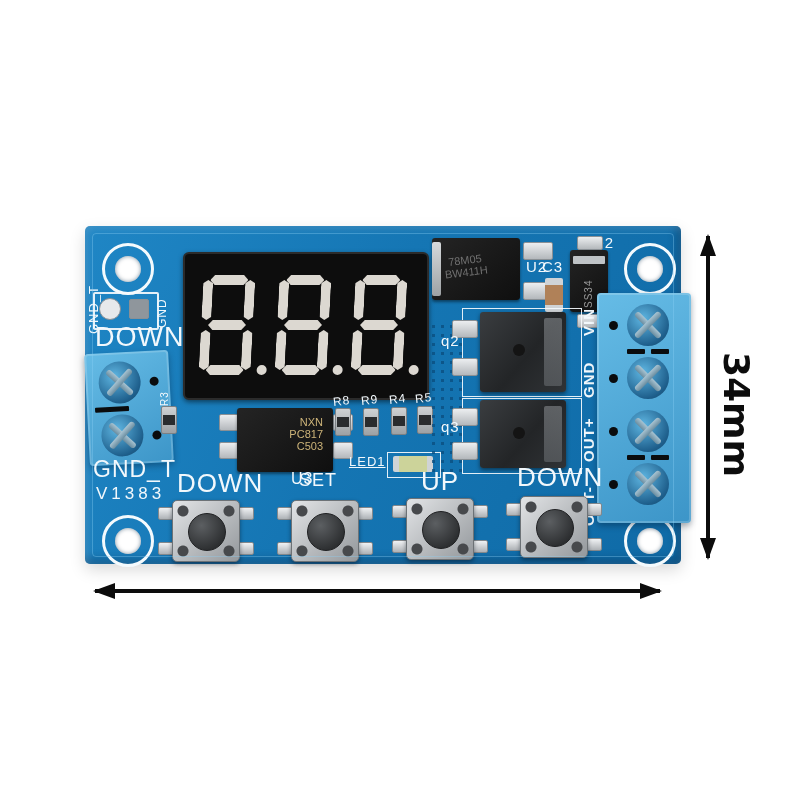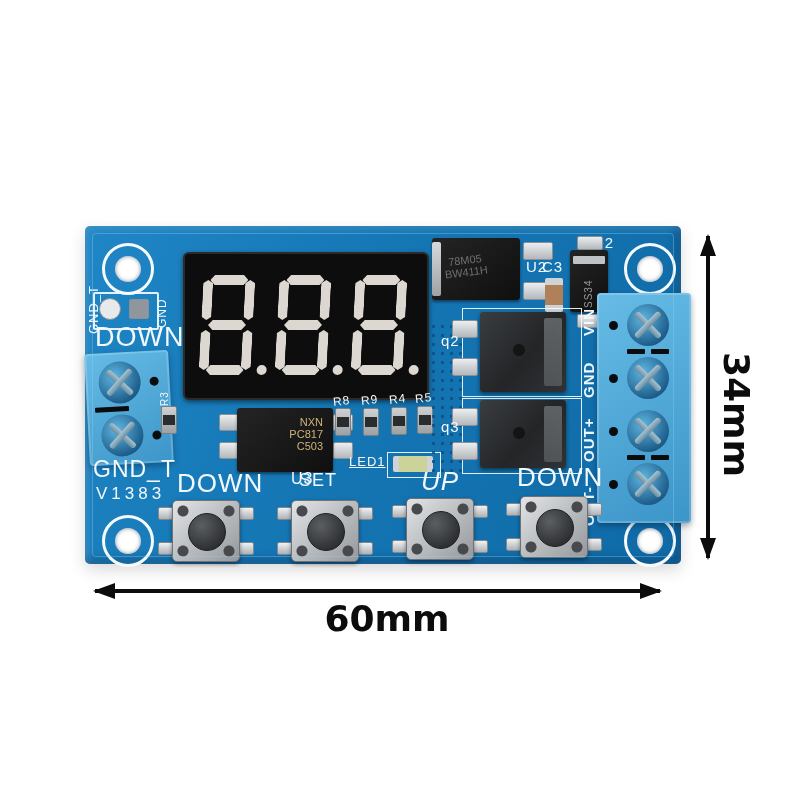--- a/index.html
+++ b/index.html
@@ -247,21 +247,21 @@
       <div class="bdot" style="left:12px;top:134px;"></div>
       <div class="bdot" style="left:12px;top:187px;"></div>
       <div class="bbar" style="left:30px;top:56px;width:18px;"></div>
       <div class="bbar" style="left:54px;top:56px;width:18px;"></div>
       <div class="bbar" style="left:30px;top:162px;width:18px;"></div>
       <div class="bbar" style="left:54px;top:162px;width:18px;"></div>
     </div>
 
     <div class="silk" style="left:92px;top:242px;font-size:26px;">DOWN</div>
     <div class="silk" style="left:214px;top:244px;font-size:18px;">SET</div>
-    <div class="silk" style="left:336px;top:240px;font-size:26px;font-style:italic;">UP</div>
+    <div class="silk" style="left:336px;top:240px;font-size:26px;">UP</div>
     <div class="silk" style="left:432px;top:236px;font-size:26px;">DOWN</div>
 
     <div class="tact" style="left:87px;top:274px;">
       <div class="leg tl"></div>
         <div class="leg bl"></div>
         <div class="leg tr"></div>
         <div class="leg br"></div>
       <div class="base"></div>
         <div class="plunger"></div>
     </div>
@@ -286,18 +286,17 @@
         <div class="leg bl"></div>
         <div class="leg tr"></div>
         <div class="leg br"></div>
       <div class="base"></div>
         <div class="plunger"></div>
     </div>
 
   </div>
 
   <div class="dim-line-h"></div>
-  <div class="dim-label" style="left:312px;top:598px;width:150px;text-align:center;">60mm</div>
 
   <div class="dim-line-v"></div>
   <div class="dim-label" style="left:716px;top:352px;writing-mode:vertical-rl;">34mm</div>
 
 </div>
 
 </body></html>

